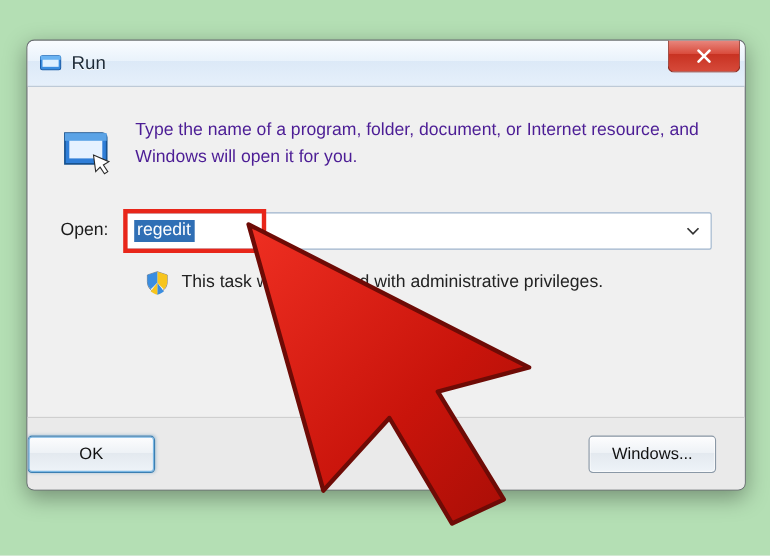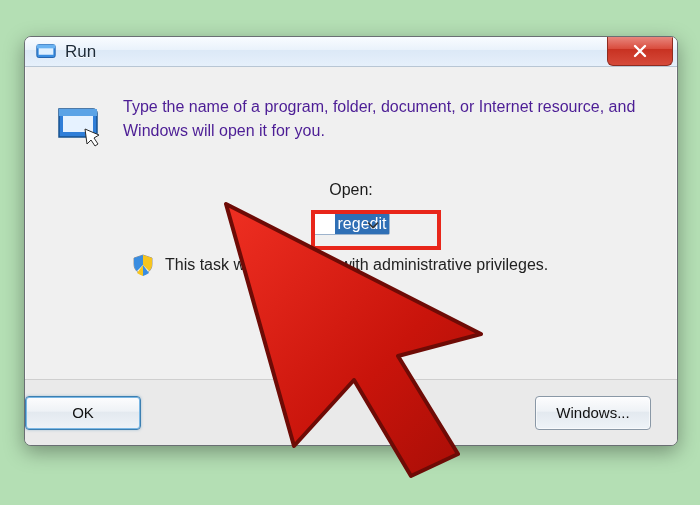--- a/index.html
+++ b/index.html
@@ -20,21 +20,21 @@
     top: 36px;
     width: 654px;
     height: 410px;
     background: #f0f0f0;
     border: 1px solid #6a6f73;
     border-radius: 7px;
     box-shadow: 0 6px 20px rgba(0,0,0,0.35), 0 0 0 1px rgba(255,255,255,0.5) inset;
     overflow: hidden;
   }
   .titlebar {
-    height: 30px;
+    height: 42px;
     background: linear-gradient(to bottom, #f9fcff 0%, #e9f2fb 45%, #dce9f7 46%, #e6f0fb 100%);
     border-bottom: 1px solid #b8c6d4;
     display: flex;
     align-items: center;
     padding: 0 6px 0 10px;
     position: relative;
   }
   .titlebar .app-icon {
     width: 22px; height: 22px;
     margin-right: 8px;
@@ -78,21 +78,20 @@
   .desc-text {
     font-size: 16px;
     line-height: 1.5;
     color: #4c1d95;
   }
   .open-row {
     display: flex;
     align-items: center;
     gap: 14px;
     margin-bottom: 18px;
-    flex-direction: column;
   }
   .open-label {
     font-size: 16px;
   }
   .combo {
     flex: 1;
     position: relative;
     height: 34px;
     border: 1px solid #9db3cc;
     background: #fff;
@@ -103,21 +102,21 @@
   .combo .highlight-box {
     position: absolute;
     left: -2px;
     top: -4px;
     height: 40px;
     width: 130px;
     border: 4px solid #e8261a;
     pointer-events: none;
   }
   .combo .sel-text {
-    margin-left: 22px;
+    margin-left: 8px;
     background: #2f6fb5;
     color: #fff;
     padding: 1px 3px;
     font-size: 16px;
   }
   .combo .chev {
     position: absolute;
     right: 10px;
     top: 50%;
     transform: translateY(-50%);

